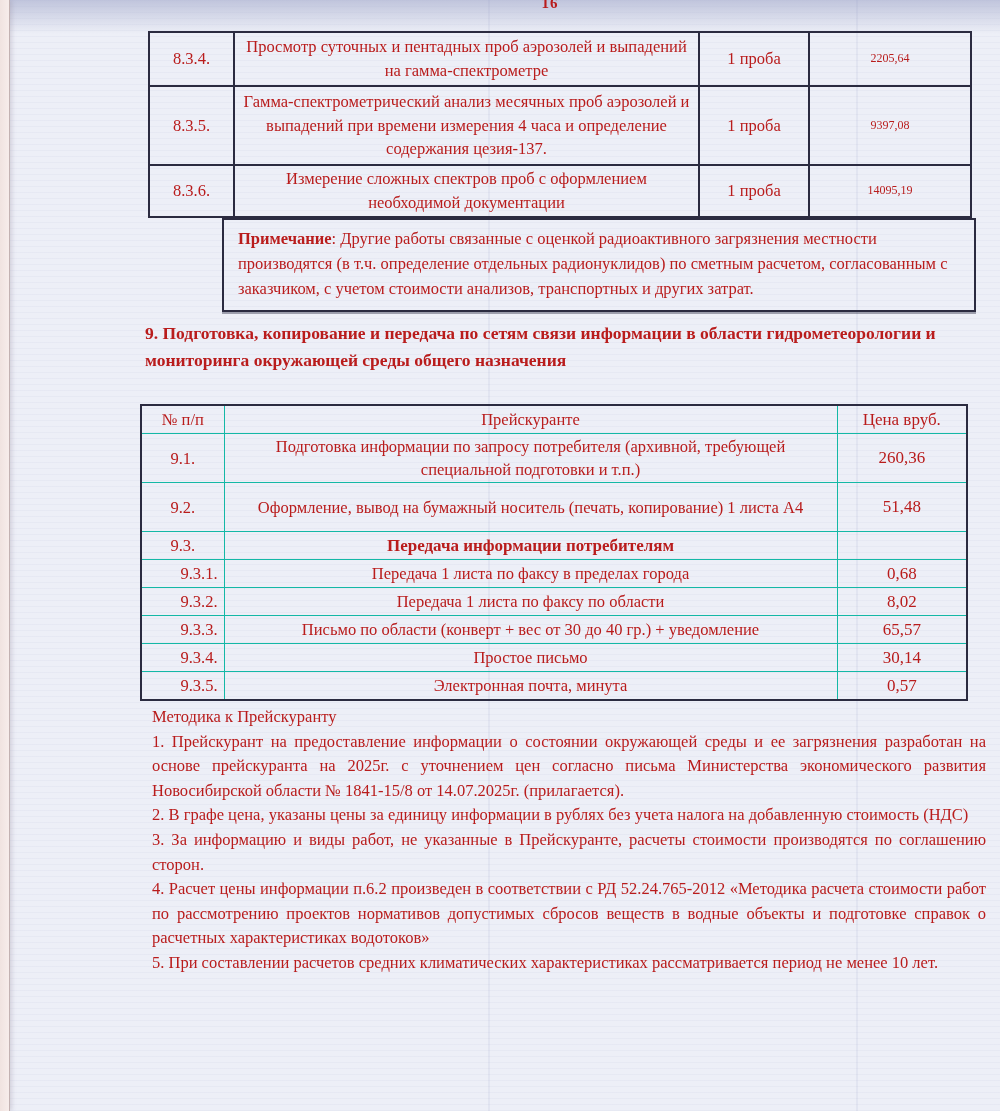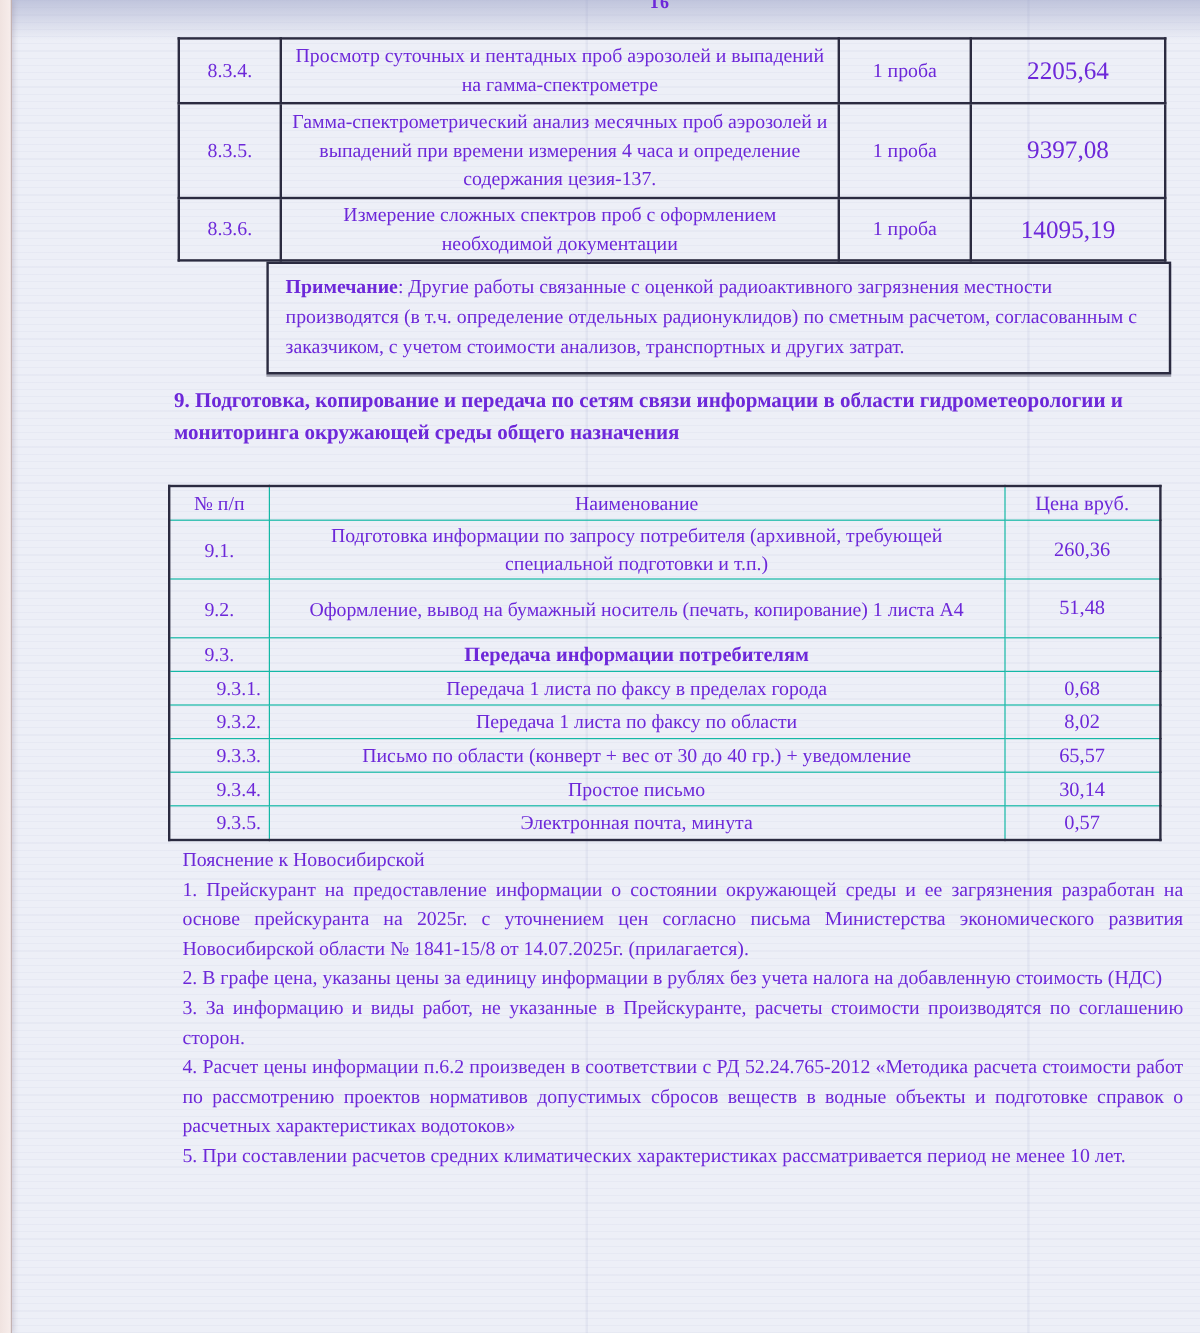--- a/index.html
+++ b/index.html
@@ -3,21 +3,21 @@
 <meta charset="utf-8">
 <style>
   html,body{margin:0;padding:0;background:#d9dbe6;}
   .page{
     position:relative;
     width:1000px;height:1111px;
     margin:0 auto;
     overflow:hidden;
     background:#edeff7;
     font-family:"Liberation Serif","DejaVu Serif",serif;
-    color:#6d28d9;
+    color:#b91c1c;
   }
   
   .page::before{
     content:"";position:absolute;inset:0;pointer-events:none;
     background:repeating-linear-gradient(to bottom,
       rgba(110,120,170,0.05) 0 1px, rgba(255,255,255,0) 1px 6px);
   }
   .top-shade{position:absolute;top:0;left:0;width:100%;height:34px;
     background:linear-gradient(to bottom,rgba(168,174,206,0.65),rgba(168,174,206,0));}
   .left-strip{position:absolute;left:0;top:0;width:9px;height:100%;
@@ -30,21 +30,21 @@
 
   table{border-collapse:collapse;table-layout:fixed;position:absolute;}
   td,th{overflow:hidden;vertical-align:middle;}
 
   
   .t8{left:148px;top:31px;width:822px;font-size:16.5px;}
   .t8 td{border:2px solid #2b2b40;text-align:center;padding:1px 6px;line-height:1.45;}
   .t8 tr:nth-child(1) td{height:50px;}
   .t8 tr:nth-child(2) td{height:75px;}
   .t8 tr:nth-child(3) td{height:45px;}
-  .t8 .c-price{font-size:21px;}
+  .t8 .c-price{font-size:12px;}
 
   
   .note-box{position:absolute;left:222px;top:218px;width:754px;box-sizing:border-box;
     border:2px solid #2b2b40;box-shadow:0 2px 0 rgba(43,43,64,0.4);
     padding:7px 14px 9px 14px;font-size:16.5px;line-height:1.5;text-align:left;}
   .note-box b{font-weight:bold;}
 
   
   .h9{position:absolute;left:145px;top:320px;width:842px;
     font-weight:bold;font-size:17.5px;line-height:1.57;text-align:left;}
@@ -114,21 +114,21 @@
 
   <table class="t9">
     <colgroup>
         <col style="width:83px">
         <col style="width:613px">
         <col style="width:130px">
       </colgroup>
     <thead>
       <tr>
         <th class="c-num">№ п/п</th>
-        <th class="c-name">Наименование</th>
+        <th class="c-name">Прейскуранте</th>
         <th class="c-price">Цена вруб.</th>
       </tr>
     </thead>
     <tbody id="t9-body">
         <tr>
           <td class="c-num">9.1.</td>
           <td class="c-name">Подготовка информации по запросу потребителя (архивной, требующей специальной подготовки и т.п.)</td>
           <td class="c-price">260,36</td>
         </tr>
         <tr>
@@ -163,21 +163,21 @@
         </tr>
         <tr>
           <td class="c-num num-left">9.3.5.</td>
           <td class="c-name">Электронная почта, минута</td>
           <td class="c-price">0,57</td>
         </tr>
       </tbody>
   </table>
 
   <div class="expl">
-    <p class="title">Пояснение к Новосибирской</p>
+    <p class="title">Методика к Прейскуранту</p>
     <div id="expl-paras">
         <p>1. Прейскурант на предоставление информации о состоянии окружающей среды и ее загрязнения разработан на основе прейскуранта на 2025г. с уточнением цен согласно письма Министерства экономического развития Новосибирской области № 1841-15/8 от 14.07.2025г. (прилагается).</p>
         <p>2. В графе цена, указаны цены за единицу информации в рублях без учета налога на добавленную стоимость (НДС)</p>
         <p>3. За информацию и виды работ, не указанные в Прейскуранте, расчеты стоимости производятся по соглашению сторон.</p>
         <p>4. Расчет цены информации п.6.2 произведен в соответствии с РД 52.24.765-2012 «Методика расчета стоимости работ по рассмотрению проектов нормативов допустимых сбросов веществ в водные объекты и подготовке справок о расчетных характеристиках водотоков»</p>
         <p>5. При составлении расчетов средних климатических характеристиках рассматривается период не менее 10 лет.</p>
       </div>
   </div>
 </div>
 

